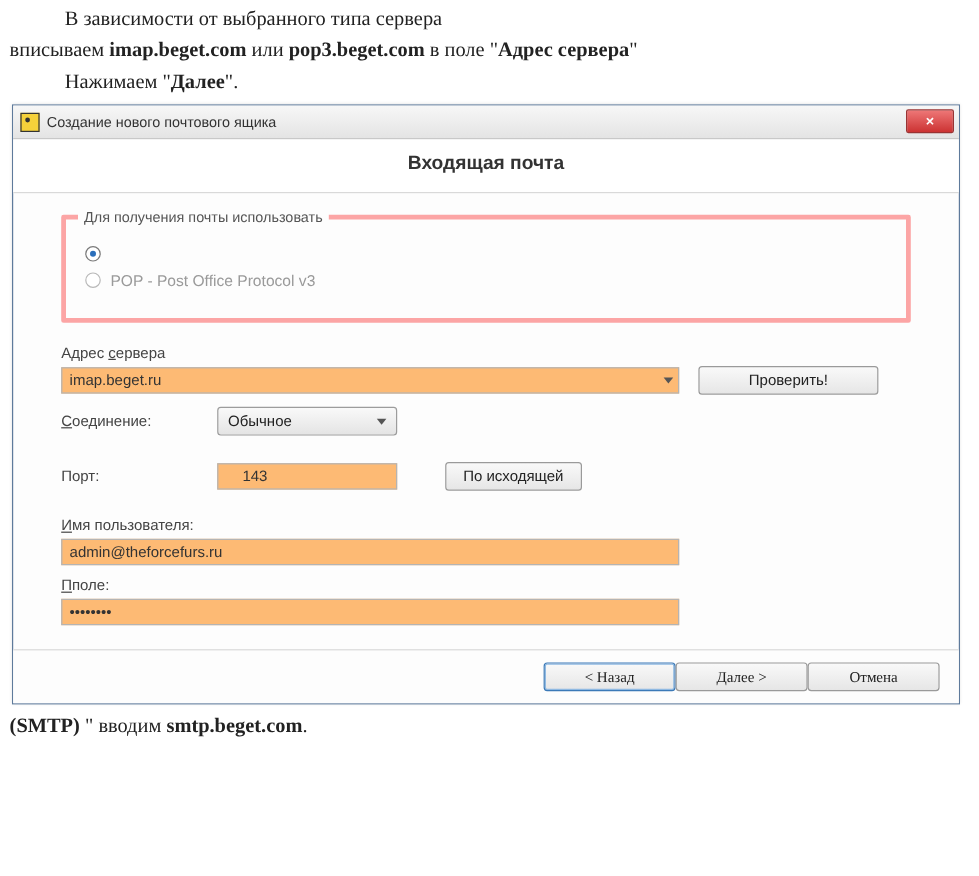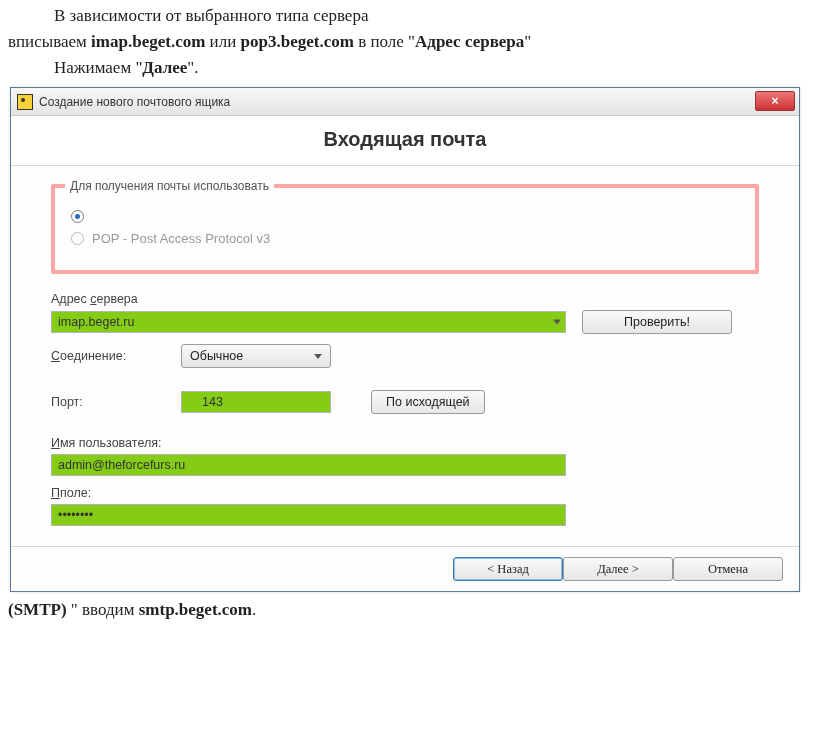--- a/index.html
+++ b/index.html
@@ -75,21 +75,21 @@
   }
 
   .header-panel {
     text-align: center;
     padding: 12px 0 14px 0;
     border-bottom: 1px solid #d9d9d9;
     background: #fff;
   }
   .header-panel h2 {
     margin: 0;
-    font-size: 20px;
+    font-size: 16px;
     font-weight: bold;
     color: #333;
   }
 
   .form-area {
     padding: 18px 40px 10px 40px;
   }
 
   .fieldset {
     border: 4px solid #fca5a5;
@@ -143,21 +143,21 @@
     font-size: 12.5px;
     color: #444;
     width: 130px;
   }
   .label.stack { width:auto; margin-bottom:4px; display:block; }
   .underline { text-decoration: underline; text-decoration-style: solid; }
 
   .input, .combo {
     height: 22px;
     border: 1px solid #b4b4b4;
-    background: #84cc16;
+    background: #fdba74;
     padding: 0 6px;
     font-size: 12.5px;
     color: #333;
     line-height: 20px;
   }
   .input.full { flex: 1; }
   .combo {
     position: relative;
     width: 515px;
     display:flex;
@@ -251,21 +251,21 @@
 
   <div class="form-area">
 
     <div class="fieldset">
       <div class="legend">Для получения почты использовать</div>
       <div class="radio-row">
         <span class="radio checked"></span>
       </div>
       <div class="radio-row disabled">
         <span class="radio disabled"></span>
-        <span>POP  -  Post Access Protocol v3</span>
+        <span>POP  -  Post Office Protocol v3</span>
       </div>
     </div>
 
     <div class="stack-block">
       <span class="label stack">Адрес <span class="underline">с</span>ервера</span>
       <div class="row-inline">
         <div class="combo">
           <span>imap.beget.ru</span>
           <span class="caret"></span>
         </div>

